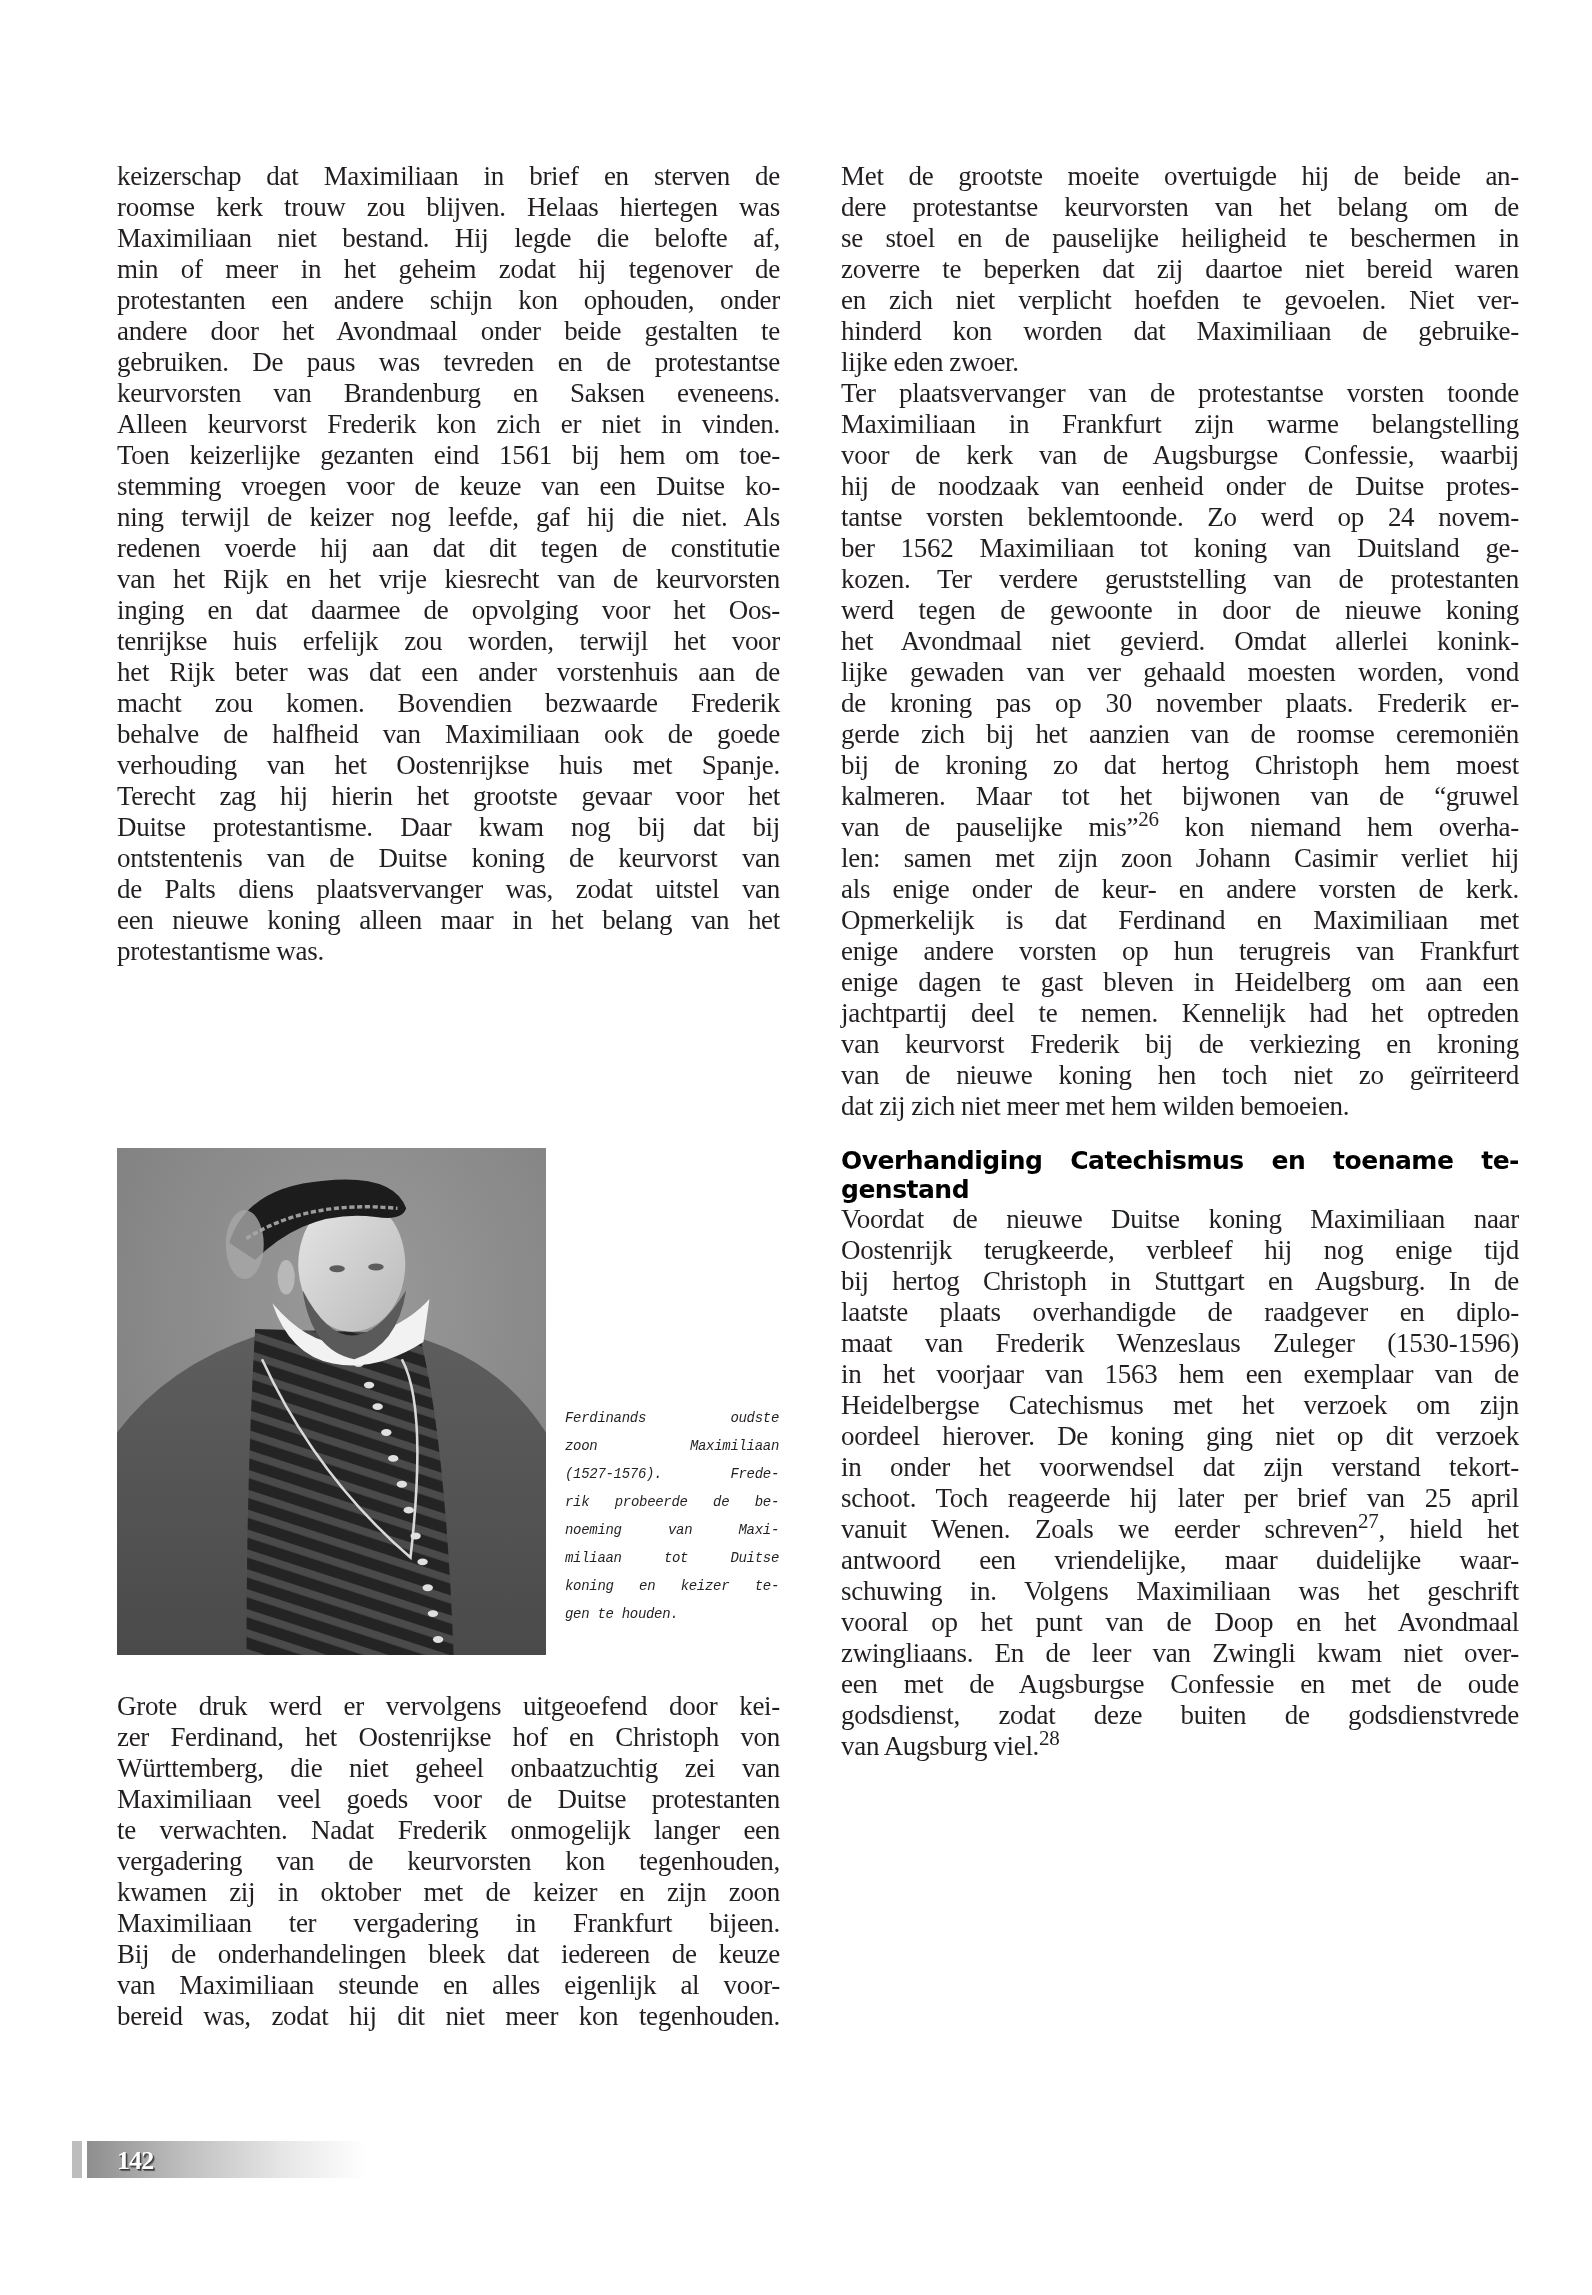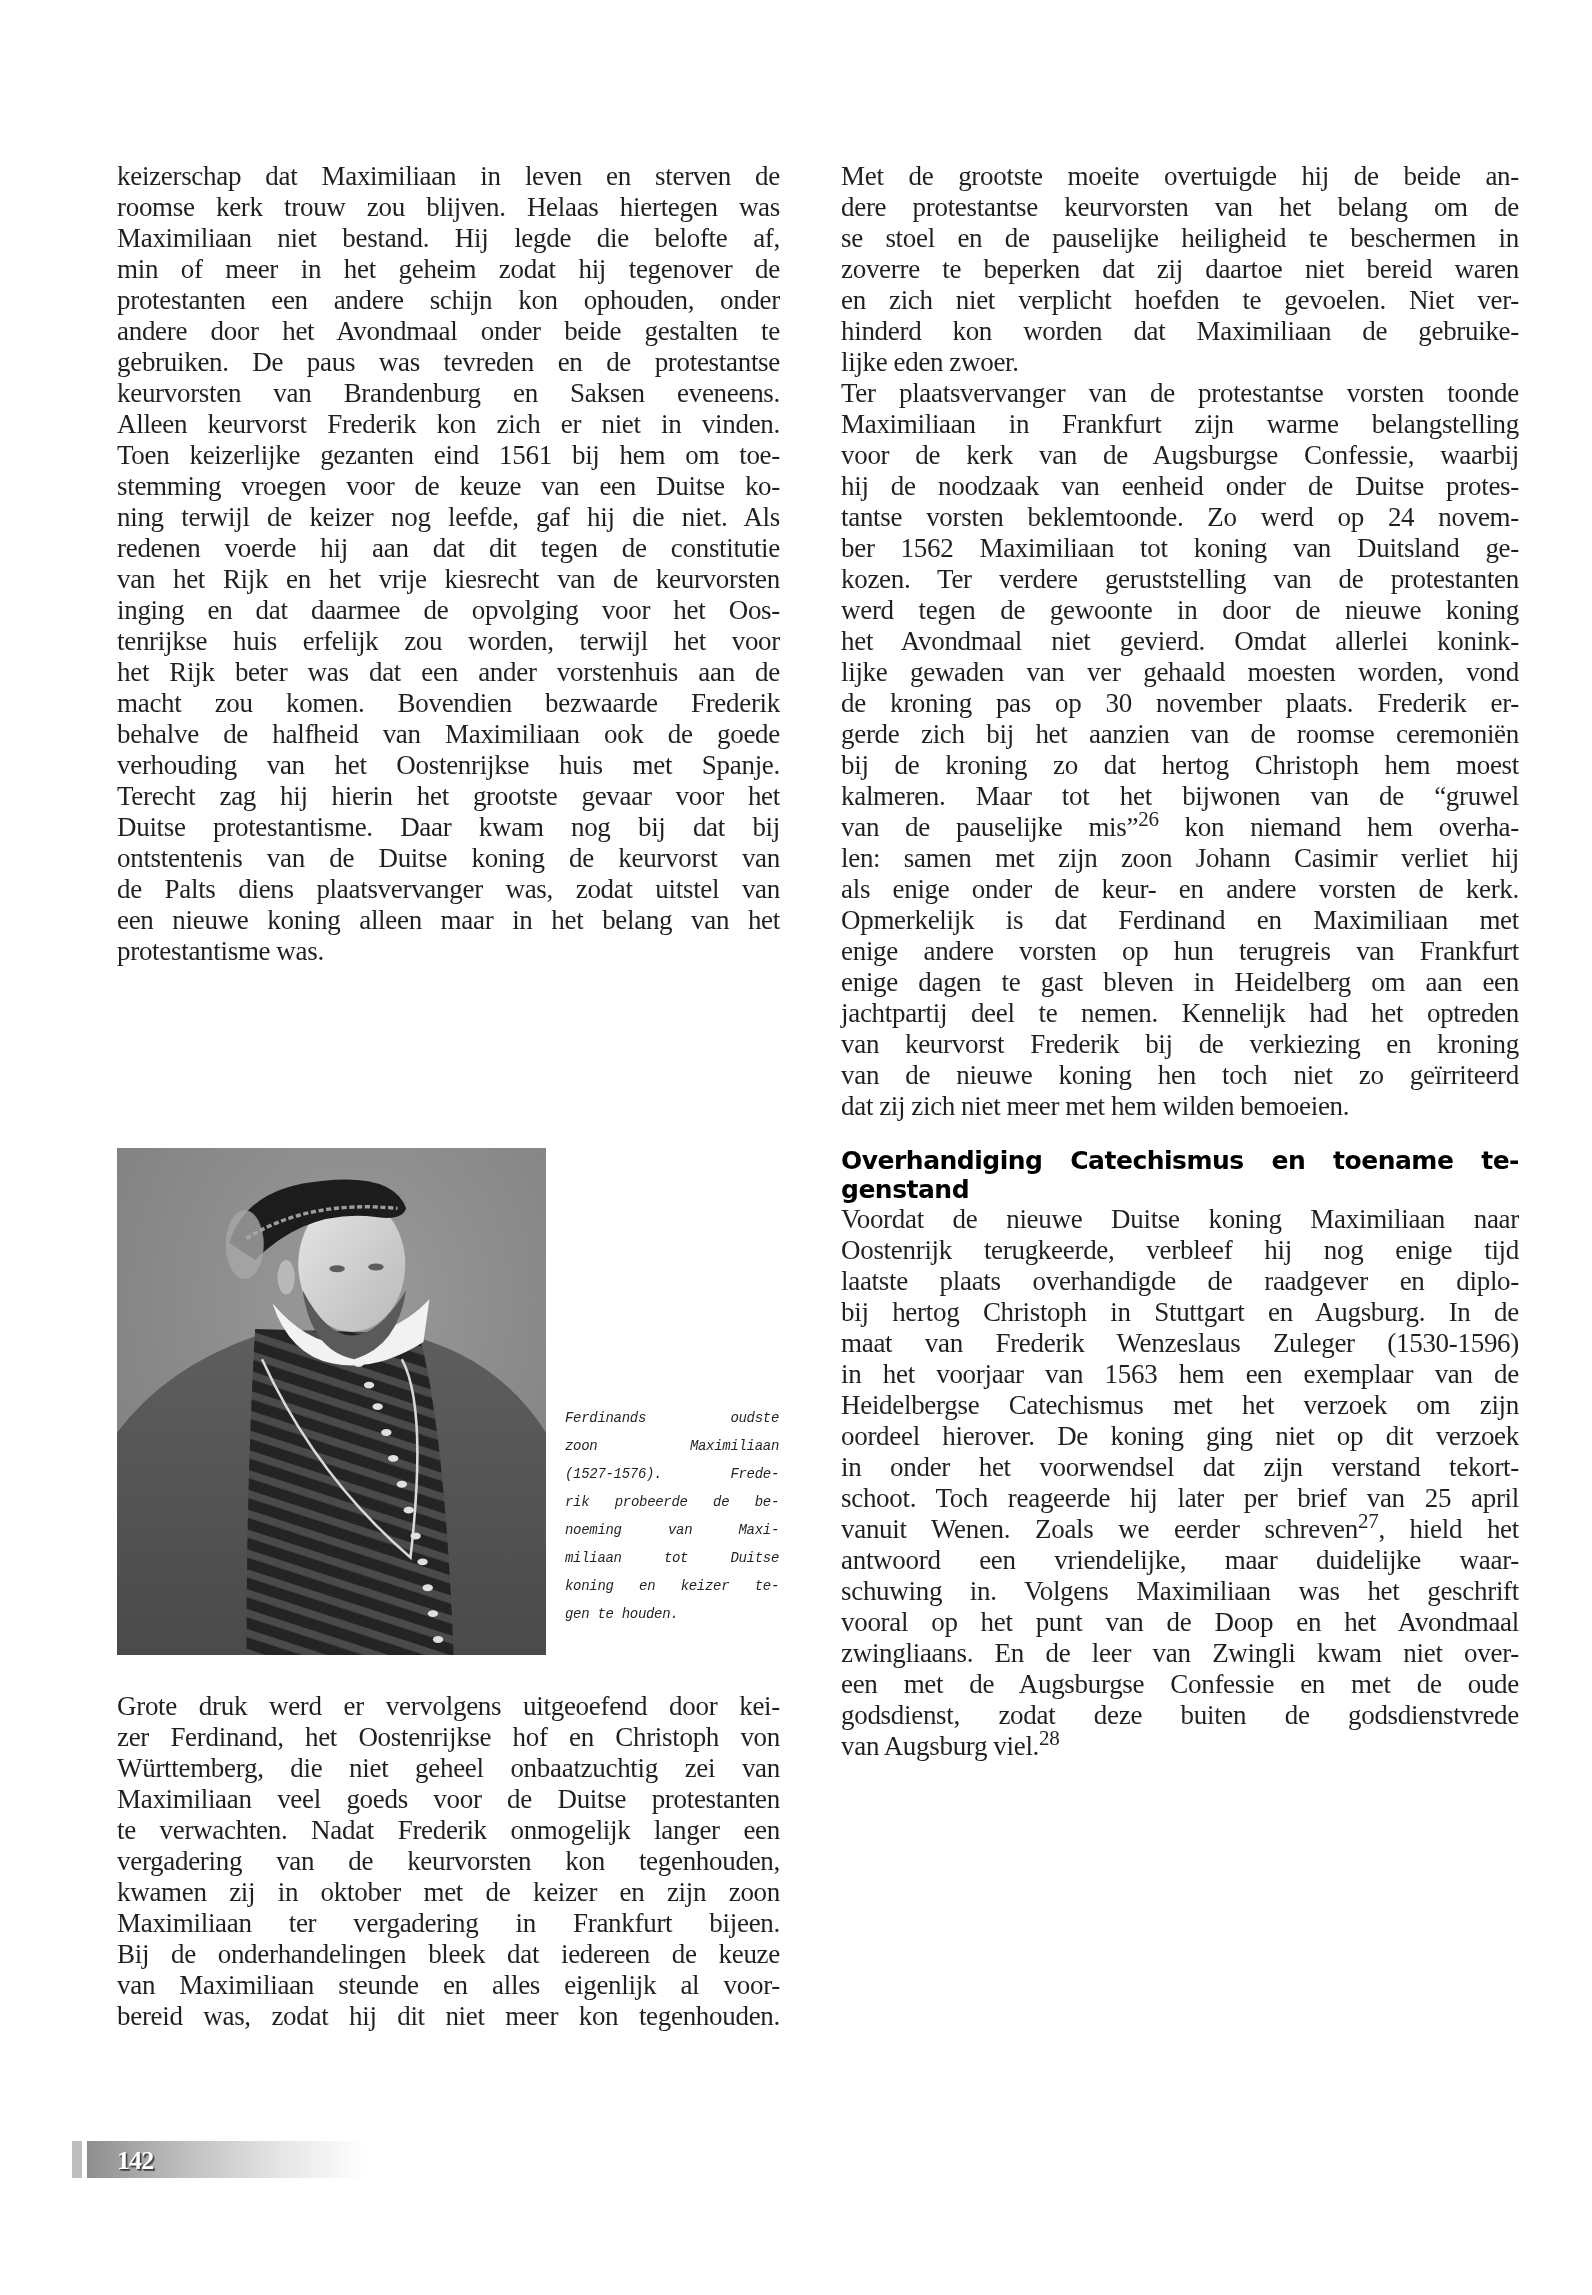--- a/index.html
+++ b/index.html
@@ -119,21 +119,21 @@
       line-height: 31px;
       color: #ffffff;
       text-shadow: 0.9px 0.9px 0 #3a3a3a, 1.7px 1.7px 0.9px #555555;
       letter-spacing: -0.9px;
     }
   </style>
 </head>
 <body>
 
 <div class="col col-left" id="left-top">
-    <span class="line">keizerschap dat Maximiliaan in leven en sterven de</span>
+    <span class="line">keizerschap dat Maximiliaan in brief en sterven de</span>
     <span class="line">roomse kerk trouw zou blijven. Helaas hiertegen was</span>
     <span class="line">Maximiliaan niet bestand. Hij legde die belofte af,</span>
     <span class="line">min of meer in het geheim zodat hij tegenover de</span>
     <span class="line">protestanten een andere schijn kon ophouden, onder</span>
     <span class="line">andere door het Avondmaal onder beide gestalten te</span>
     <span class="line">gebruiken. De paus was tevreden en de protestantse</span>
     <span class="line">keurvorsten van Brandenburg en Saksen eveneens.</span>
     <span class="line">Alleen keurvorst Frederik kon zich er niet in vinden.</span>
     <span class="line">Toen keizerlijke gezanten eind 1561 bij hem om toe-</span>
     <span class="line">stemming vroegen voor de keuze van een Duitse ko-</span>
@@ -281,22 +281,22 @@
   </div>
   <div class="gap-big"></div>
   <div class="heading" id="r-heading">
       <span class="line">Overhandiging Catechismus en toename te-</span>
       <span class="line last">genstand</span>
     </div>
   <div id="r-p3">
     <div id="r-p3-lines">
         <span class="line">Voordat de nieuwe Duitse koning Maximiliaan naar</span>
         <span class="line">Oostenrijk terugkeerde, verbleef hij nog enige tijd</span>
+        <span class="line">bij hertog Christoph in Stuttgart en Augsburg. In de</span>
         <span class="line">laatste plaats overhandigde de raadgever en diplo-</span>
-        <span class="line">bij hertog Christoph in Stuttgart en Augsburg. In de</span>
         <span class="line">maat van Frederik Wenzeslaus Zuleger (1530-1596)</span>
         <span class="line">in het voorjaar van 1563 hem een exemplaar van de</span>
         <span class="line">Heidelbergse Catechismus met het verzoek om zijn</span>
         <span class="line">oordeel hierover. De koning ging niet op dit verzoek</span>
         <span class="line">in onder het voorwendsel dat zijn verstand tekort-</span>
         <span class="line">schoot. Toch reageerde hij later per brief van 25 april</span>
       </div>
     <span class="line"><span>vanuit Wenen. Zoals we eerder schreven</span><sup>27</sup><span>, hield het</span></span>
     <div id="r-p3-tail">
         <span class="line">antwoord een vriendelijke, maar duidelijke waar-</span>

